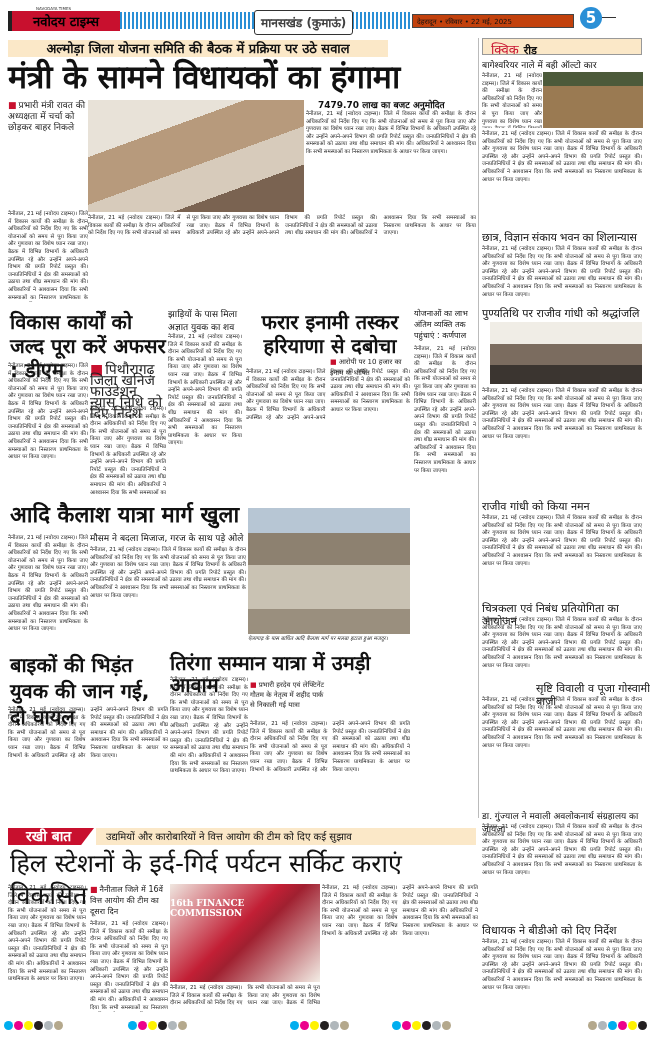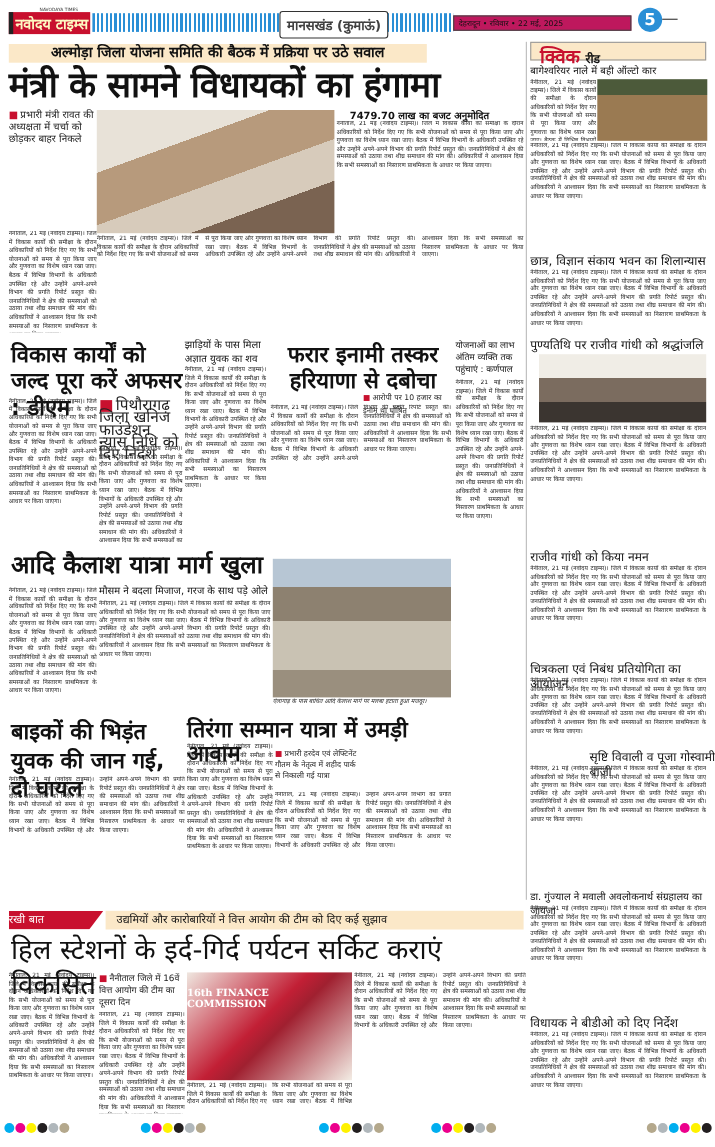--- a/index.html
+++ b/index.html
@@ -3,40 +3,40 @@
 <meta charset="utf-8">
 <style>
   * { box-sizing: border-box; margin: 0; padding: 0; }
   body { width: 650px; height: 1043px; background: #fff; font-family: "DejaVu Sans", sans-serif; color: #111; position: relative; overflow: hidden; }
   .abs { position: absolute; }
   
   .mast { left: 0; top: 0; width: 650px; height: 32px; }
   .stripes { left: 84px; top: 12px; width: 328px; height: 17px; background: repeating-linear-gradient(90deg,#2a8fd6 0 2px,#fff 2px 4px); }
   .logo-wrap { left: 8px; top: 6px; }
   .logo-small { font-size: 4px; color: #333; margin-left: 28px; }
-  .logo { background: #c8102e; color: #fef9c3; font-weight: bold; font-size: 13px; padding: 1px 2px; border-left: 4px solid #222; }
+  .logo { background: #c8102e; color: #000000; font-weight: bold; font-size: 13px; padding: 1px 21px; border-left: 4px solid #222; }
   .section-tag { left: 254px; top: 10px; border: 1.5px solid #333; background: #fff; color: #404040; font-weight: bold; font-size: 12px; padding: 3px 6px; border-radius: 3px; }
-  .dateline { left: 412px; top: 14px; width: 162px; height: 14px; border: 1px solid #444; font-size: 7px; padding: 2px 4px; background:#be185d;}
+  .dateline { left: 412px; top: 14px; width: 162px; height: 14px; border: 1px solid #444; font-size: 7px; padding: 2px 4px; background:#c2410c;}
   .pageno { left: 580px; top: 7px; width: 22px; height: 22px; border-radius: 50%; background: #2a8fd6; color: #fff; font-weight: bold; font-size: 15px; text-align: center; line-height: 22px; }
   .pageno-line { left: 602px; top: 17px; width: 14px; height: 1px; background:#333; }
   .body-text { font-size: 5.4px; line-height: 7.6px; color: #222; text-align: justify; overflow: hidden; }
   .sub-kicker { left: 8px; top: 40px; width: 380px; height: 17px; background: #fbe8c8; text-align: center; font-size: 13px; font-weight: bold; line-height: 17px; }
   .main-head { left: 8px; top: 58px; width: 460px; font-size: 32px; font-weight: bold; line-height: 38px; letter-spacing: -0.5px; }
   .bullet { color: #222; font-size: 9px; line-height: 11px; }
   .bullet::before { content: "■"; color: #c8102e; margin-right: 2px; }
   .photo-meet { background: linear-gradient(160deg,#e8e2d8 0 30%,#b79a7c 30% 55%,#d7cbbb 55% 75%,#7a6351 75%); }
   .photo-road { background: linear-gradient(180deg,#b7c6d4 0 20%,#8d8170 20% 45%,#c9c2b3 45% 80%,#9a8f7e 80%); }
   .photo-cong { background: linear-gradient(180deg,#f0ede6 0 35%,#7b6c5f 35% 70%,#3b3530 70%); }
   .photo-car { background: linear-gradient(180deg,#4c5a3a 0 25%,#9a7a52 25% 100%); }
   .photo-fin { background: linear-gradient(135deg,#efe7e0,#c21f35 45%,#a02030 55%,#f3ede5); }
   .col-rule { width: 1px; background: #bbb; }
   .side-head { font-size: 11px; line-height: 13px; color: #111; }
   .h2 { font-weight: bold; color:#111; }
   .quick-box { left: 482px; top: 38px; width: 160px; height: 17px; border: 1px solid #999; background:#fbe8c8; }
-  .rakhi { left: 8px; top: 828px; width: 86px; height: 17px; background:#c8102e; color:#fff; font-size: 10px; font-weight: normal; line-height: 17px; clip-path: polygon(0 0,100% 0,85% 100%,0 100%); }
+  .rakhi { left: 8px; top: 828px; width: 86px; height: 17px; background:#c8102e; color:#fff; font-size: 14px; font-weight: bold; line-height: 17px; padding-left: 18px; clip-path: polygon(0 0,100% 0,85% 100%,0 100%); }
   .rakhi-kicker { left: 96px; top: 828px; width: 380px; height: 17px; background:#fbe8c8; font-size: 10px; line-height: 17px; padding-left: 10px; }
   .regmarks { left: 0; top: 1015px; width: 650px; height: 14px; }
   .dot { display:inline-block; width: 9px; height: 9px; border-radius: 50%; margin-right: 1px; }
 </style>
 </head>
 <body>
 
 <div class="abs mast">
   <div class="abs stripes"></div>
   <div class="abs logo-wrap">
@@ -54,28 +54,28 @@
 <div class="abs" style="left:8px;top:100px;width:80px;">
   <div class="bullet" style="margin-bottom:4px">प्रभारी मंत्री रावत की अध्यक्षता में चर्चा को छोड़कर बाहर निकले</div>
 </div>
 <div class="abs body-text" style="left:8px;top:210px;width:80px;height:92px;">नैनीताल, 21 मई (नवोदय टाइम्स)। जिले में विकास कार्यों की समीक्षा के दौरान अधिकारियों को निर्देश दिए गए कि सभी योजनाओं को समय से पूरा किया जाए और गुणवत्ता का विशेष ध्यान रखा जाए। बैठक में विभिन्न विभागों के अधिकारी उपस्थित रहे और उन्होंने अपने-अपने विभाग की प्रगति रिपोर्ट प्रस्तुत की। जनप्रतिनिधियों ने क्षेत्र की समस्याओं को उठाया तथा शीघ्र समाधान की मांग की। अधिकारियों ने आश्वासन दिया कि सभी समस्याओं का निस्तारण प्राथमिकता के आधार पर किया जाएगा।</div>
 <div class="abs photo-meet" style="left:88px;top:100px;width:216px;height:112px;"></div>
 <div class="abs h2" style="left:318px;top:98px;width:150px;font-size:9px;">7479.70 लाख का बजट अनुमोदित</div>
 <div class="abs body-text" style="left:306px;top:110px;width:170px;height:102px;">नैनीताल, 21 मई (नवोदय टाइम्स)। जिले में विकास कार्यों की समीक्षा के दौरान अधिकारियों को निर्देश दिए गए कि सभी योजनाओं को समय से पूरा किया जाए और गुणवत्ता का विशेष ध्यान रखा जाए। बैठक में विभिन्न विभागों के अधिकारी उपस्थित रहे और उन्होंने अपने-अपने विभाग की प्रगति रिपोर्ट प्रस्तुत की। जनप्रतिनिधियों ने क्षेत्र की समस्याओं को उठाया तथा शीघ्र समाधान की मांग की। अधिकारियों ने आश्वासन दिया कि सभी समस्याओं का निस्तारण प्राथमिकता के आधार पर किया जाएगा।</div>
 <div class="abs body-text" style="left:88px;top:214px;width:388px;height:92px;column-count:4;column-gap:6px;">नैनीताल, 21 मई (नवोदय टाइम्स)। जिले में विकास कार्यों की समीक्षा के दौरान अधिकारियों को निर्देश दिए गए कि सभी योजनाओं को समय से पूरा किया जाए और गुणवत्ता का विशेष ध्यान रखा जाए। बैठक में विभिन्न विभागों के अधिकारी उपस्थित रहे और उन्होंने अपने-अपने विभाग की प्रगति रिपोर्ट प्रस्तुत की। जनप्रतिनिधियों ने क्षेत्र की समस्याओं को उठाया तथा शीघ्र समाधान की मांग की। अधिकारियों ने आश्वासन दिया कि सभी समस्याओं का निस्तारण प्राथमिकता के आधार पर किया जाएगा।</div>
 
 <div class="abs quick-box">
-  <span style="color:#c8102e;font-weight:bold;font-size:17px;margin-left:8px;">क्विक</span>
+  <span style="color:#c8102e;font-weight:normal;font-size:13px;margin-left:8px;">क्विक</span>
   <span style="font-weight:bold;font-size:11px;">रीड</span>
 </div>
 <div class="abs side-head" style="left:482px;top:59px;width:160px;font-size:9px;">बागेश्वरियर नाले में बही ऑल्टो कार</div>
 <div class="abs body-text" style="left:482px;top:72px;width:60px;height:56px;">नैनीताल, 21 मई (नवोदय टाइम्स)। जिले में विकास कार्यों की समीक्षा के दौरान अधिकारियों को निर्देश दिए गए कि सभी योजनाओं को समय से पूरा किया जाए और गुणवत्ता का विशेष ध्यान रखा जाए। बैठक में विभिन्न विभागों के अधिकारी उपस्थित रहे और उन्होंने अपने-अपने विभाग की प्रगति रिपोर्ट प्रस्तुत की। जनप्रतिनिधियों ने क्षेत्र की समस्याओं को उठाया तथा शीघ्र समाधान की मांग की। अधिकारियों ने आश्वासन दिया कि सभी समस्याओं का निस्तारण प्राथमिकता के आधार पर किया जाएगा।</div>
 <div class="abs photo-car" style="left:543px;top:72px;width:100px;height:56px;"></div>
 <div class="abs body-text" style="left:482px;top:130px;width:160px;height:98px;">नैनीताल, 21 मई (नवोदय टाइम्स)। जिले में विकास कार्यों की समीक्षा के दौरान अधिकारियों को निर्देश दिए गए कि सभी योजनाओं को समय से पूरा किया जाए और गुणवत्ता का विशेष ध्यान रखा जाए। बैठक में विभिन्न विभागों के अधिकारी उपस्थित रहे और उन्होंने अपने-अपने विभाग की प्रगति रिपोर्ट प्रस्तुत की। जनप्रतिनिधियों ने क्षेत्र की समस्याओं को उठाया तथा शीघ्र समाधान की मांग की। अधिकारियों ने आश्वासन दिया कि सभी समस्याओं का निस्तारण प्राथमिकता के आधार पर किया जाएगा।</div>
-<div class="abs side-head" style="left:482px;top:231px;width:160px;">छात्र, विज्ञान संकाय भवन का शिलान्यास</div>
+<div class="abs side-head" style="left:482px;top:231px;width:160px;font-family:Liberation Serif, serif;">छात्र, विज्ञान संकाय भवन का शिलान्यास</div>
 <div class="abs body-text" style="left:482px;top:245px;width:160px;height:62px;">नैनीताल, 21 मई (नवोदय टाइम्स)। जिले में विकास कार्यों की समीक्षा के दौरान अधिकारियों को निर्देश दिए गए कि सभी योजनाओं को समय से पूरा किया जाए और गुणवत्ता का विशेष ध्यान रखा जाए। बैठक में विभिन्न विभागों के अधिकारी उपस्थित रहे और उन्होंने अपने-अपने विभाग की प्रगति रिपोर्ट प्रस्तुत की। जनप्रतिनिधियों ने क्षेत्र की समस्याओं को उठाया तथा शीघ्र समाधान की मांग की। अधिकारियों ने आश्वासन दिया कि सभी समस्याओं का निस्तारण प्राथमिकता के आधार पर किया जाएगा।</div>
 <div class="abs side-head" style="left:482px;top:307px;width:160px;">पुण्यतिथि पर राजीव गांधी को श्रद्धांजलि</div>
 <div class="abs photo-cong" style="left:490px;top:322px;width:152px;height:62px;"></div>
 <div class="abs body-text" style="left:482px;top:387px;width:160px;height:110px;">नैनीताल, 21 मई (नवोदय टाइम्स)। जिले में विकास कार्यों की समीक्षा के दौरान अधिकारियों को निर्देश दिए गए कि सभी योजनाओं को समय से पूरा किया जाए और गुणवत्ता का विशेष ध्यान रखा जाए। बैठक में विभिन्न विभागों के अधिकारी उपस्थित रहे और उन्होंने अपने-अपने विभाग की प्रगति रिपोर्ट प्रस्तुत की। जनप्रतिनिधियों ने क्षेत्र की समस्याओं को उठाया तथा शीघ्र समाधान की मांग की। अधिकारियों ने आश्वासन दिया कि सभी समस्याओं का निस्तारण प्राथमिकता के आधार पर किया जाएगा।</div>
 <div class="abs side-head" style="left:482px;top:500px;width:160px;">राजीव गांधी को किया नमन</div>
 <div class="abs body-text" style="left:482px;top:514px;width:160px;height:86px;">नैनीताल, 21 मई (नवोदय टाइम्स)। जिले में विकास कार्यों की समीक्षा के दौरान अधिकारियों को निर्देश दिए गए कि सभी योजनाओं को समय से पूरा किया जाए और गुणवत्ता का विशेष ध्यान रखा जाए। बैठक में विभिन्न विभागों के अधिकारी उपस्थित रहे और उन्होंने अपने-अपने विभाग की प्रगति रिपोर्ट प्रस्तुत की। जनप्रतिनिधियों ने क्षेत्र की समस्याओं को उठाया तथा शीघ्र समाधान की मांग की। अधिकारियों ने आश्वासन दिया कि सभी समस्याओं का निस्तारण प्राथमिकता के आधार पर किया जाएगा।</div>
 <div class="abs side-head" style="left:482px;top:602px;width:160px;">चित्रकला एवं निबंध प्रतियोगिता का आयोजन</div>
 <div class="abs body-text" style="left:482px;top:616px;width:160px;height:64px;">नैनीताल, 21 मई (नवोदय टाइम्स)। जिले में विकास कार्यों की समीक्षा के दौरान अधिकारियों को निर्देश दिए गए कि सभी योजनाओं को समय से पूरा किया जाए और गुणवत्ता का विशेष ध्यान रखा जाए। बैठक में विभिन्न विभागों के अधिकारी उपस्थित रहे और उन्होंने अपने-अपने विभाग की प्रगति रिपोर्ट प्रस्तुत की। जनप्रतिनिधियों ने क्षेत्र की समस्याओं को उठाया तथा शीघ्र समाधान की मांग की। अधिकारियों ने आश्वासन दिया कि सभी समस्याओं का निस्तारण प्राथमिकता के आधार पर किया जाएगा।</div>
 <div class="abs side-head" style="left:496px;top:682px;width:160px;margin-left:40px;">सृष्टि विवाली व पूजा गोस्वामी ने मारी बाजी</div>
 <div class="abs body-text" style="left:482px;top:696px;width:160px;height:112px;">नैनीताल, 21 मई (नवोदय टाइम्स)। जिले में विकास कार्यों की समीक्षा के दौरान अधिकारियों को निर्देश दिए गए कि सभी योजनाओं को समय से पूरा किया जाए और गुणवत्ता का विशेष ध्यान रखा जाए। बैठक में विभिन्न विभागों के अधिकारी उपस्थित रहे और उन्होंने अपने-अपने विभाग की प्रगति रिपोर्ट प्रस्तुत की। जनप्रतिनिधियों ने क्षेत्र की समस्याओं को उठाया तथा शीघ्र समाधान की मांग की। अधिकारियों ने आश्वासन दिया कि सभी समस्याओं का निस्तारण प्राथमिकता के आधार पर किया जाएगा।</div>

